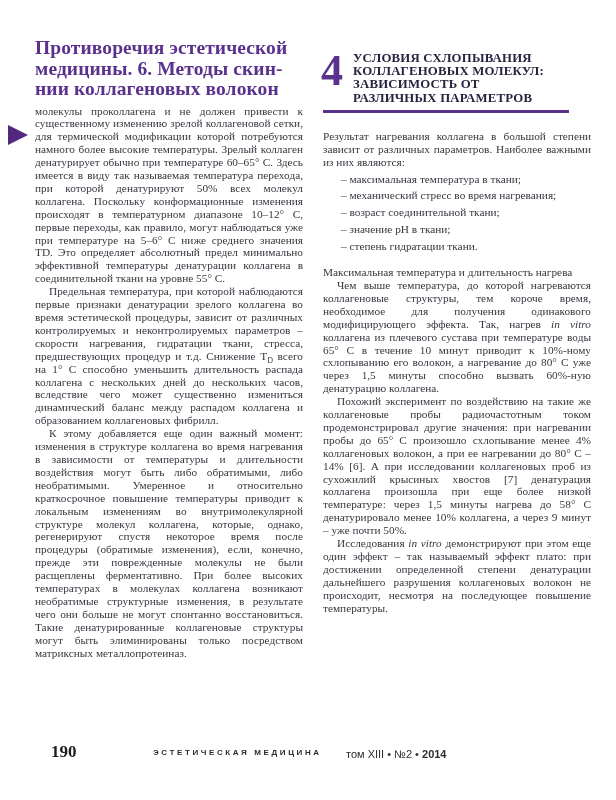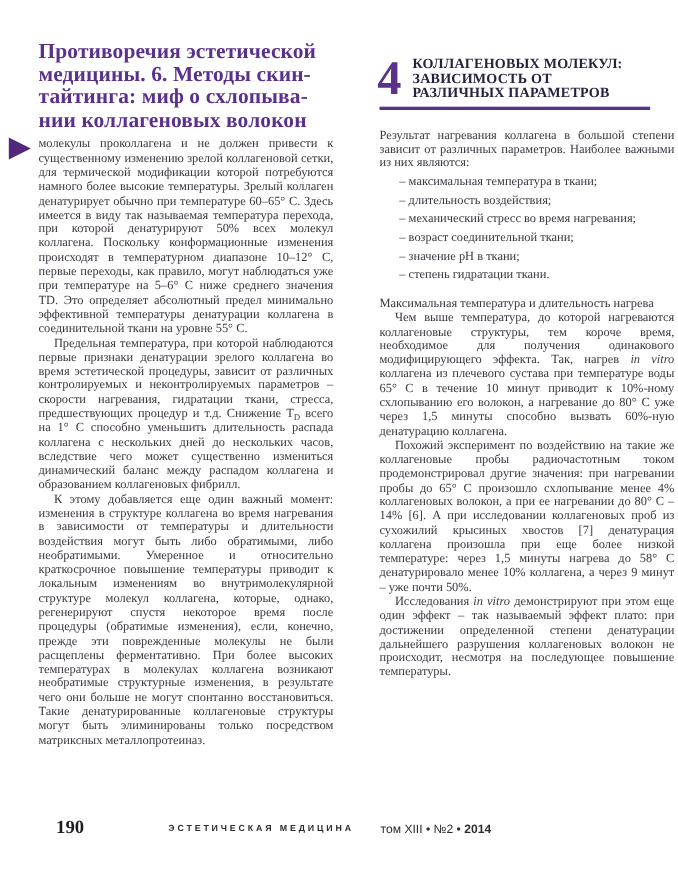--- a/index.html
+++ b/index.html
@@ -6,21 +6,21 @@
   body {
     width:616px; height:800px;
     background:#ffffff;
     font-family:"Liberation Serif", serif;
     position:relative;
     overflow:hidden;
     -webkit-hyphens:auto; hyphens:auto;
   }
   .columns {
     position:absolute; top:38px; left:35px;
-    display:flex; gap:42px;
+    display:flex; gap:20px;
     height:702px; overflow:hidden;
   }
   .col { width:268px; }
 
   
   .article-title {
     color:#5a318c; font-weight:bold;
     font-size:19.5px; line-height:20.5px;
     letter-spacing:0.1px;
     margin:0 0 5px 0;
@@ -85,44 +85,43 @@
 <body>
 
 <span class="marker-triangle"></span>
 
 <div class="columns">
 
   <div class="col">
     <h1 class="article-title">
       <div>Противоречия эстетической</div>
       <div>медицины. 6. Методы скин-</div>
-      <div>тайтинга: миф о схлопыва-</div>
       <div>нии коллагеновых волокон</div>
     </h1>
     <div class="body-text">
       <p class="no-indent">молекулы проколлагена и не должен привести к существенному изменению зрелой коллагеновой сетки, для термической модификации которой потребуются намного более высокие температуры. Зрелый коллаген денатурирует обычно при температуре 60–65° С. Здесь имеется в виду так называемая температура перехода, при которой денатурируют 50% всех молекул коллагена. Поскольку конформационные изменения происходят в температурном диапазоне 10–12° С, первые переходы, как правило, могут наблюдаться уже при температуре на 5–6° С ниже среднего значения TD. Это определяет абсолютный предел минимально эффективной температуры денатурации коллагена в соединительной ткани на уровне 55° С.</p>
       <p><span>Предельная температура, при которой наблюдаются первые признаки денатурации зрелого коллагена во время эстетической процедуры, зависит от различных контролируемых и неконтролируемых параметров – скорости нагревания, гидратации ткани, стресса, предшествующих процедур и т.д. Снижение T</span><sub>D</sub><span> всего на 1° С способно уменьшить длительность распада коллагена с нескольких дней до нескольких часов, вследствие чего может существенно измениться динамический баланс между распадом коллагена и образованием коллагеновых фибрилл.</span></p>
       <p>К этому добавляется еще один важный момент: изменения в структуре коллагена во время нагревания в зависимости от температуры и длительности воздействия могут быть либо обратимыми, либо необратимыми. Умеренное и относительно краткосрочное повышение температуры приводит к локальным изменениям во внутримолекулярной структуре молекул коллагена, которые, однако, регенерируют спустя некоторое время после процедуры (обратимые изменения), если, конечно, прежде эти поврежденные молекулы не были расщеплены ферментативно. При более высоких температурах в молекулах коллагена возникают необратимые структурные изменения, в результате чего они больше не могут спонтанно восстановиться. Такие денатурированные коллагеновые структуры могут быть элиминированы только посредством матриксных металлопротеиназ.</p>
     </div>
   </div>
 
   <div class="col">
     <div class="section-head">
       <span class="section-number">4</span>
+      <div>УСЛОВИЯ СХЛОПЫВАНИЯ</div>
       <div>КОЛЛАГЕНОВЫХ МОЛЕКУЛ:</div>
       <div>ЗАВИСИМОСТЬ ОТ</div>
       <div>РАЗЛИЧНЫХ ПАРАМЕТРОВ</div>
     </div>
     <div class="head-rule"></div>
 
     <div class="body-text">
       <p class="no-indent">Результат нагревания коллагена в большой степени зависит от различных параметров. Наиболее важными из них являются:</p>
       <div class="list-block">
         <p>– максимальная температура в ткани;</p>
-        <p>– длительность воздействия;</p>
         <p>– механический стресс во время нагревания;</p>
         <p>– возраст соединительной ткани;</p>
         <p>– значение pH в ткани;</p>
         <p>– степень гидратации ткани.</p>
       </div>
       <p class="subheading">Максимальная температура и длительность нагрева</p>
       <p><span>Чем выше температура, до которой нагреваются коллагеновые структуры, тем короче время, необходимое для получения одинакового модифицирующего эффекта. Так, нагрев </span><span style="font-style: italic;">in vitro</span><span> коллагена из плечевого сустава при температуре воды 65° С в течение 10 минут приводит к 10%-ному схлопыванию его волокон, а нагревание до 80° С уже через 1,5 минуты способно вызвать 60%-ную денатурацию коллагена.</span></p>
       <p>Похожий эксперимент по воздействию на такие же коллагеновые пробы радиочастотным током продемонстрировал другие значения: при нагревании пробы до 65° С произошло схлопывание менее 4% коллагеновых волокон, а при ее нагревании до 80° С – 14% [6]. А при исследовании коллагеновых проб из сухожилий крысиных хвостов [7] денатурация коллагена произошла при еще более низкой температуре: через 1,5 минуты нагрева до 58° С денатурировало менее 10% коллагена, а через 9 минут – уже почти 50%.</p>
       <p><span>Исследования </span><span style="font-style: italic;">in vitro</span><span> демонстрируют при этом еще один эффект – так называемый эффект плато: при достижении определенной степени денатурации дальнейшего разрушения коллагеновых волокон не происходит, несмотря на последующее повышение температуры.</span></p>
     </div>

